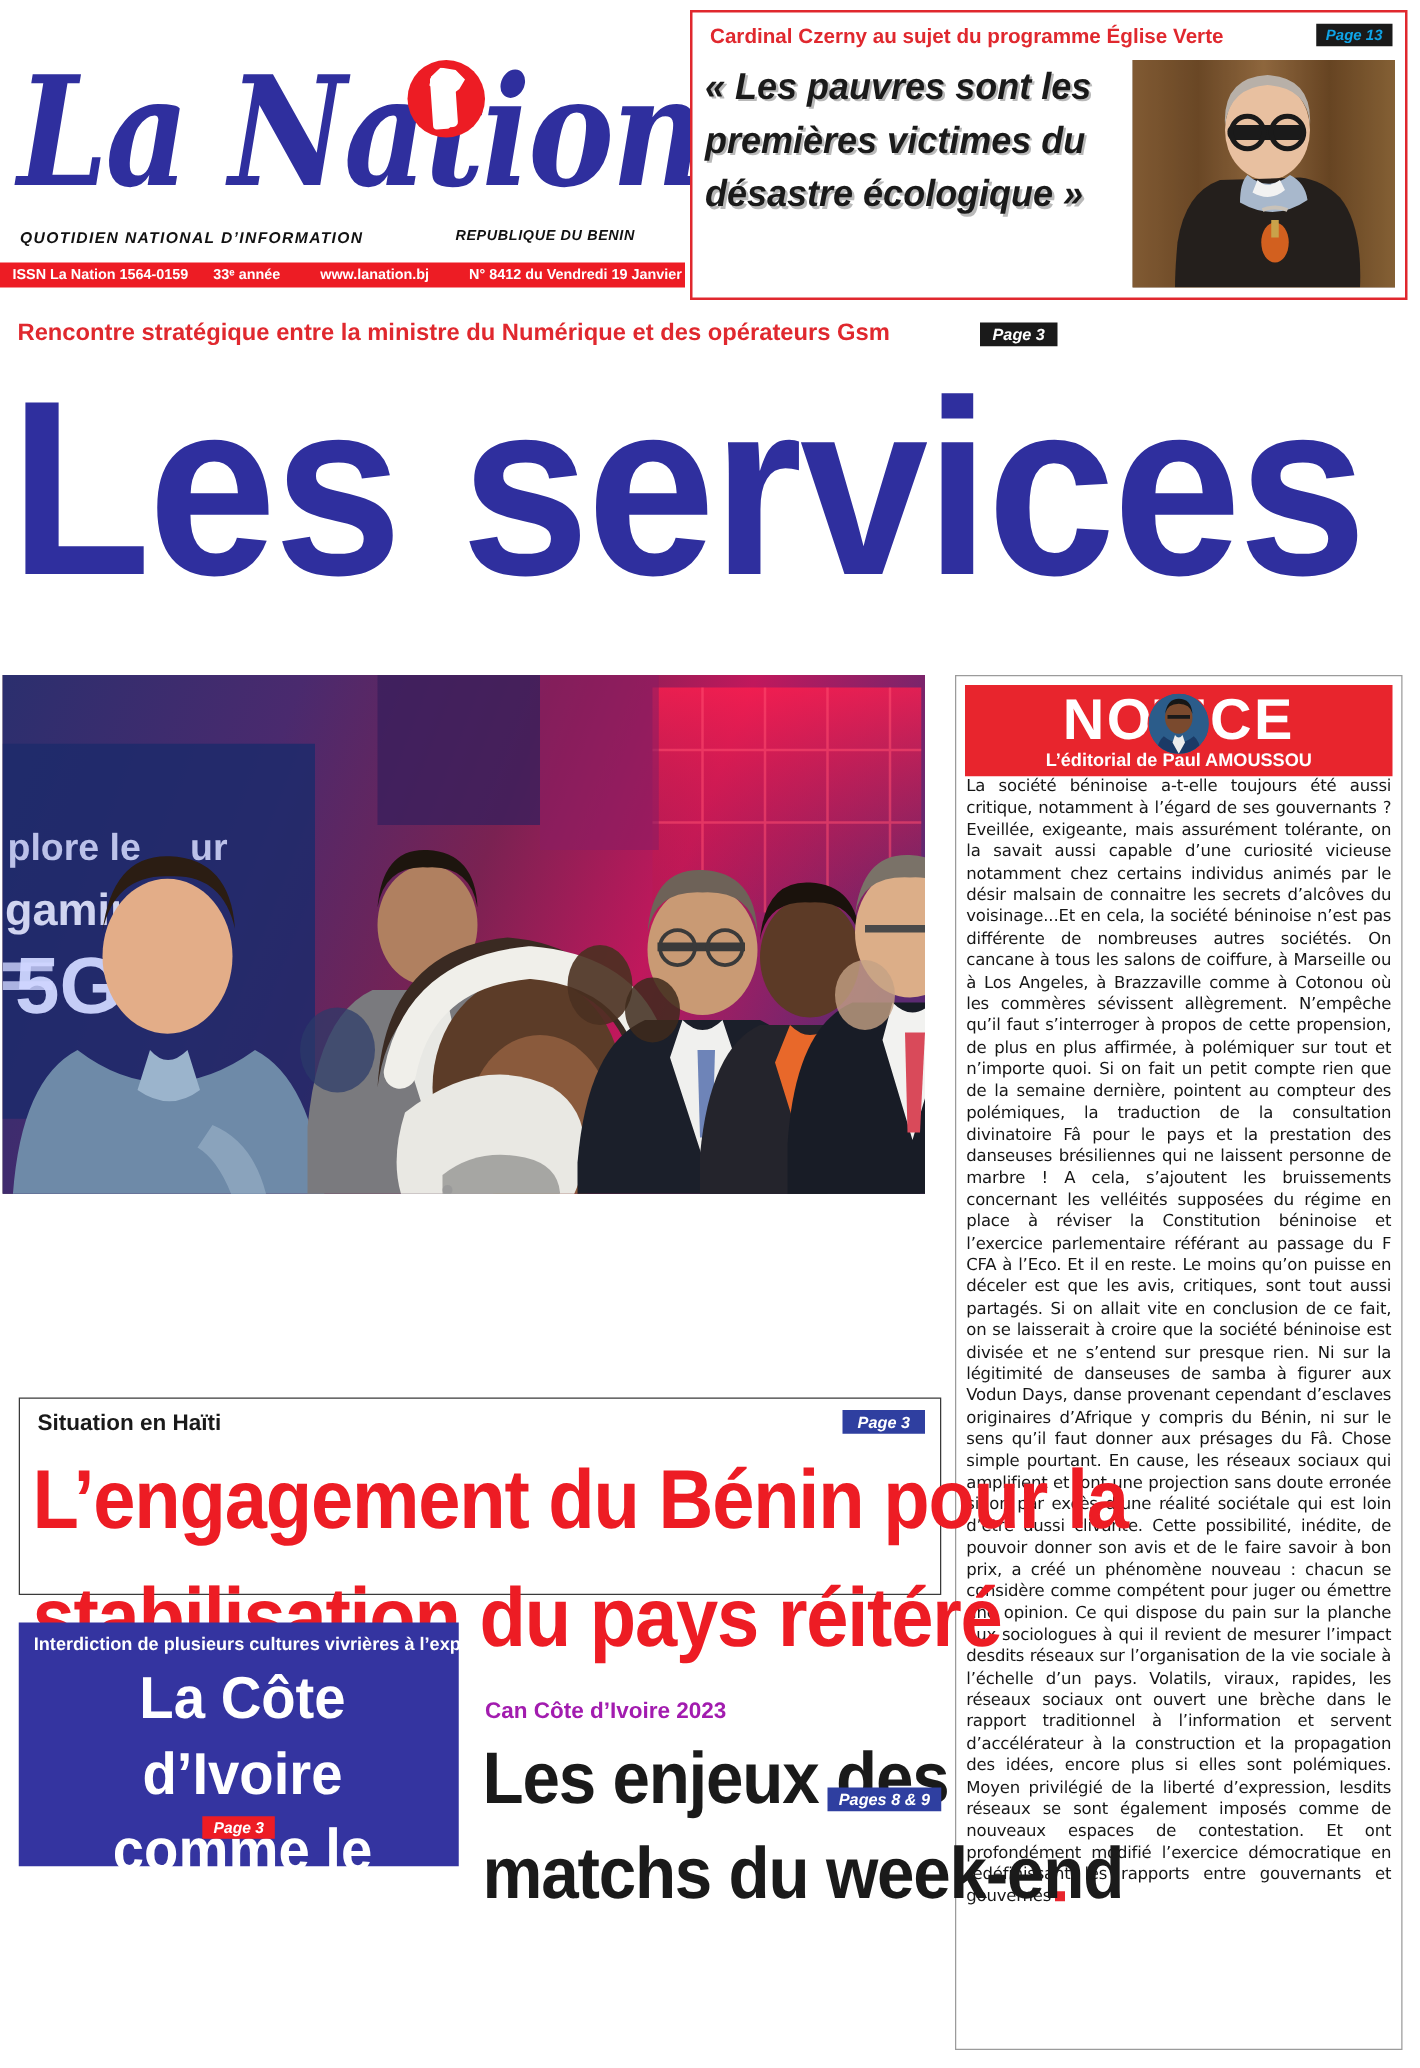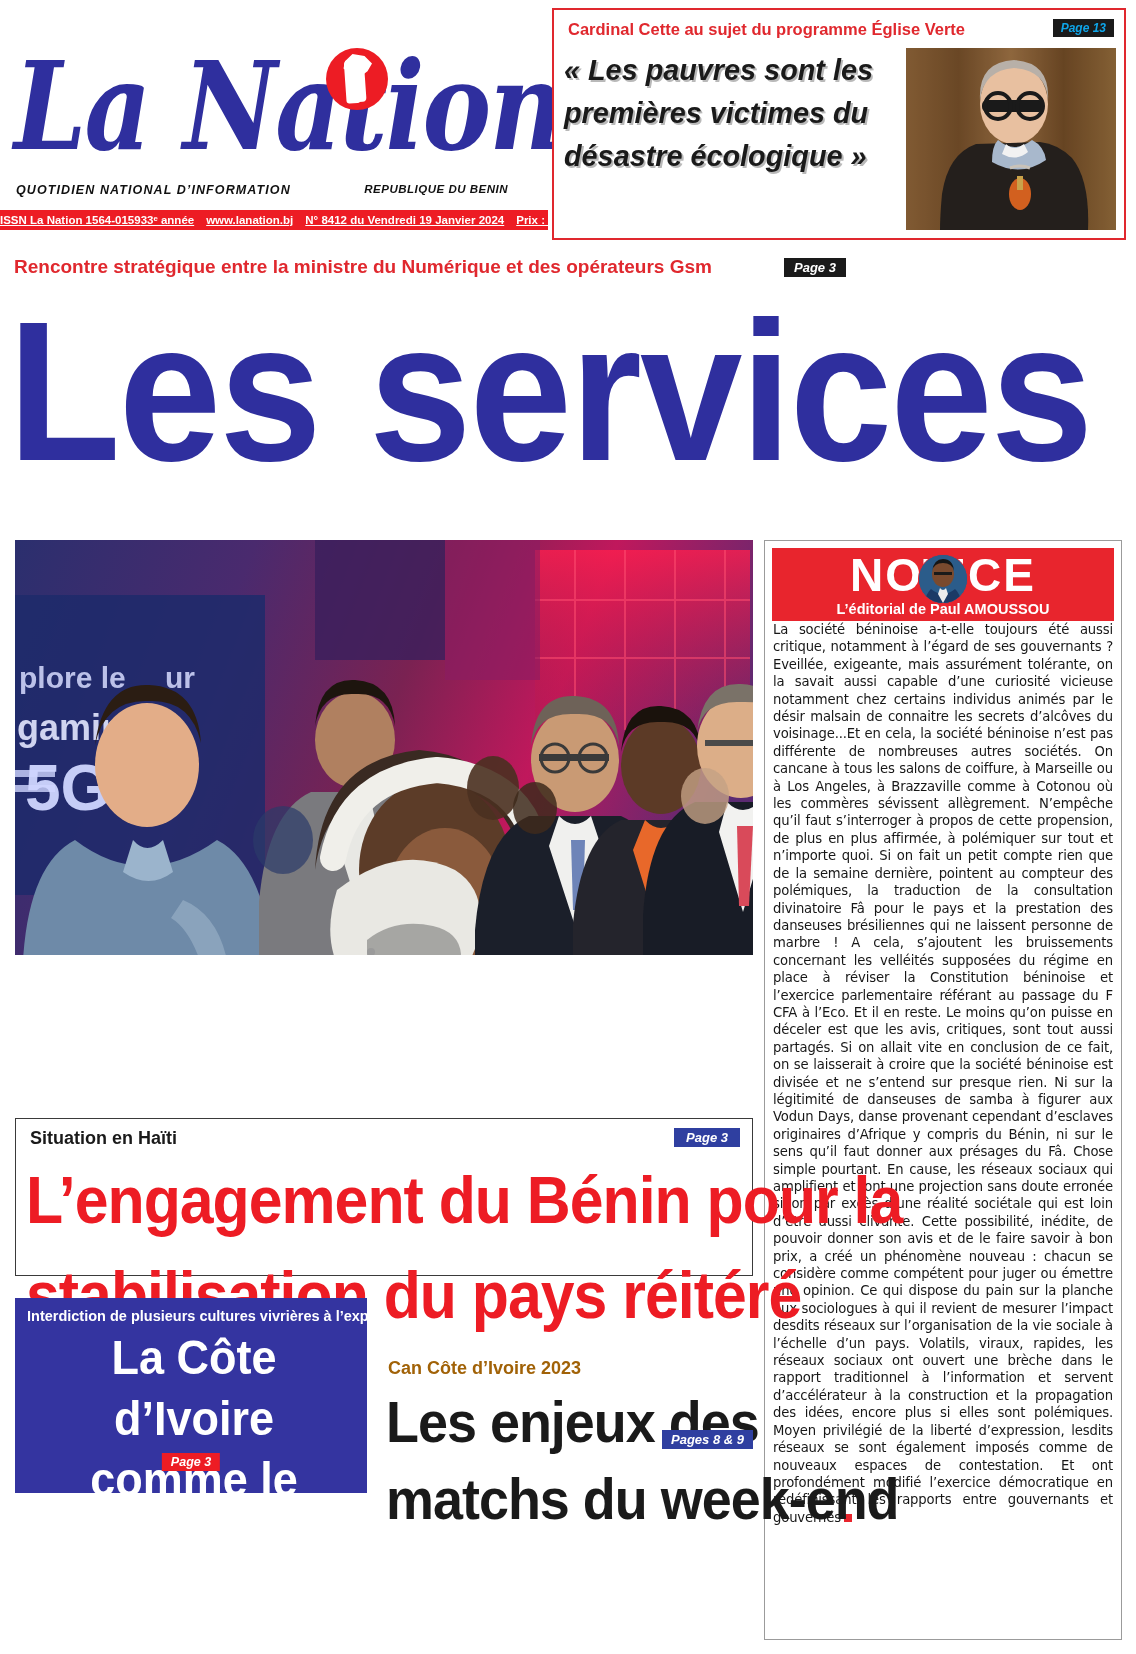--- a/index.html
+++ b/index.html
@@ -60,21 +60,21 @@
     position: absolute; right: 40px; top: 183px;
     font-size: 11.5px; font-weight: bold; font-style: italic;
     letter-spacing: 0.5px; color: #111;
   }
   .issnbar {
     position: absolute; left: 0; top: 210px; width: 548px; height: 20px;
     background: #ed1c24; color: #fff;
     font-size: 11.5px; font-weight: bold;
     display: flex; align-items: center;
   }
-  .issnbar .seg { padding: 0 0; white-space: nowrap; text-decoration: underline; }
+  .issnbar .seg { padding: 0 10px; white-space: nowrap; }
   .issnbar .sq { display: inline-block; width: 7px; height: 7px; background: #fff; margin: 0 6px; vertical-align: middle; }
 
   
   .topbox {
     position: absolute; left: 552px; top: 8px; width: 574px; height: 232px;
     border: 2px solid #e0282e; background: #fff;
     box-sizing: border-box;
   }
   .topbox-kicker {
     position: absolute; left: 14px; top: 10px;
@@ -122,21 +122,21 @@
     font-size: 190px; line-height: 196px;
     color: #2f2f9e;
     letter-spacing: -2px;
     transform: scaleX(0.97) scaleY(1.05);
     transform-origin: left top;
     white-space: nowrap;
   }
 
   
   .mainphoto {
-    position: absolute; left: 15px; top: 540px; width: 738px; height: 415px;
+    position: absolute; left: 2px; top: 540px; width: 738px; height: 415px;
     overflow: hidden; background: #2a1840;
   }
 
   
   .editorial {
     position: absolute; left: 764px; top: 540px; width: 358px; height: 1100px;
     border: 1px solid #9b9b9b; background: #fff; box-sizing: border-box;
   }
   .notice-bar {
     position: relative; margin: 7px 7px 0 7px; height: 73px;
@@ -228,21 +228,21 @@
     font-size: 12.5px; font-weight: bold; font-style: italic;
     padding: 2px 9px;
   }
 
   
   .canbox {
     position: absolute; left: 380px; top: 1350px; width: 375px; height: 200px;
   }
   .can-kicker {
     position: absolute; left: 8px; top: 8px;
-    font-size: 18px; font-weight: bold; color: #a16207;
+    font-size: 18px; font-weight: bold; color: #a21caf;
     white-space: nowrap;
   }
   .can-head {
     position: absolute; left: 6px; top: 34px; width: 370px;
     font-family: "Liberation Sans Narrow", "Liberation Sans", sans-serif;
     font-weight: bold; font-size: 55px; line-height: 72px;
     color: #1a1a1a; letter-spacing: -1px;
     transform: scaleX(0.98) scaleY(1.06);
     transform-origin: left top;
     white-space: nowrap;
@@ -275,21 +275,21 @@
       <span class="sq"></span>
       <span class="seg">www.lanation.bj</span>
       <span class="sq"></span>
       <span class="seg">N° 8412  du Vendredi 19 Janvier 2024</span>
       <span class="sq"></span>
       <span class="seg">Prix : 300 F CFA</span>
     </div>
   </div>
 
   <div class="topbox">
-    <div class="topbox-kicker">Cardinal Cette au sujet du programme Église Verte</div>
+    <div class="topbox-kicker">Cardinal Czerny au sujet du programme Église Verte</div>
     <div class="badge-dark">Page 13</div>
     <div class="topbox-quote">« Les pauvres sont les premières victimes du désastre écologique »</div>
     <div class="topbox-photo">
       <svg width="210" height="182" viewBox="0 0 210 182" preserveAspectRatio="none">
         <defs>
           <linearGradient id="wood" x1="0" y1="0" x2="1" y2="0">
             <stop offset="0%" stop-color="#8a6137"></stop>
               <stop offset="25%" stop-color="#6e4a27"></stop>
             <stop offset="50%" stop-color="#9a7044"></stop>
               <stop offset="75%" stop-color="#6a4623"></stop>

